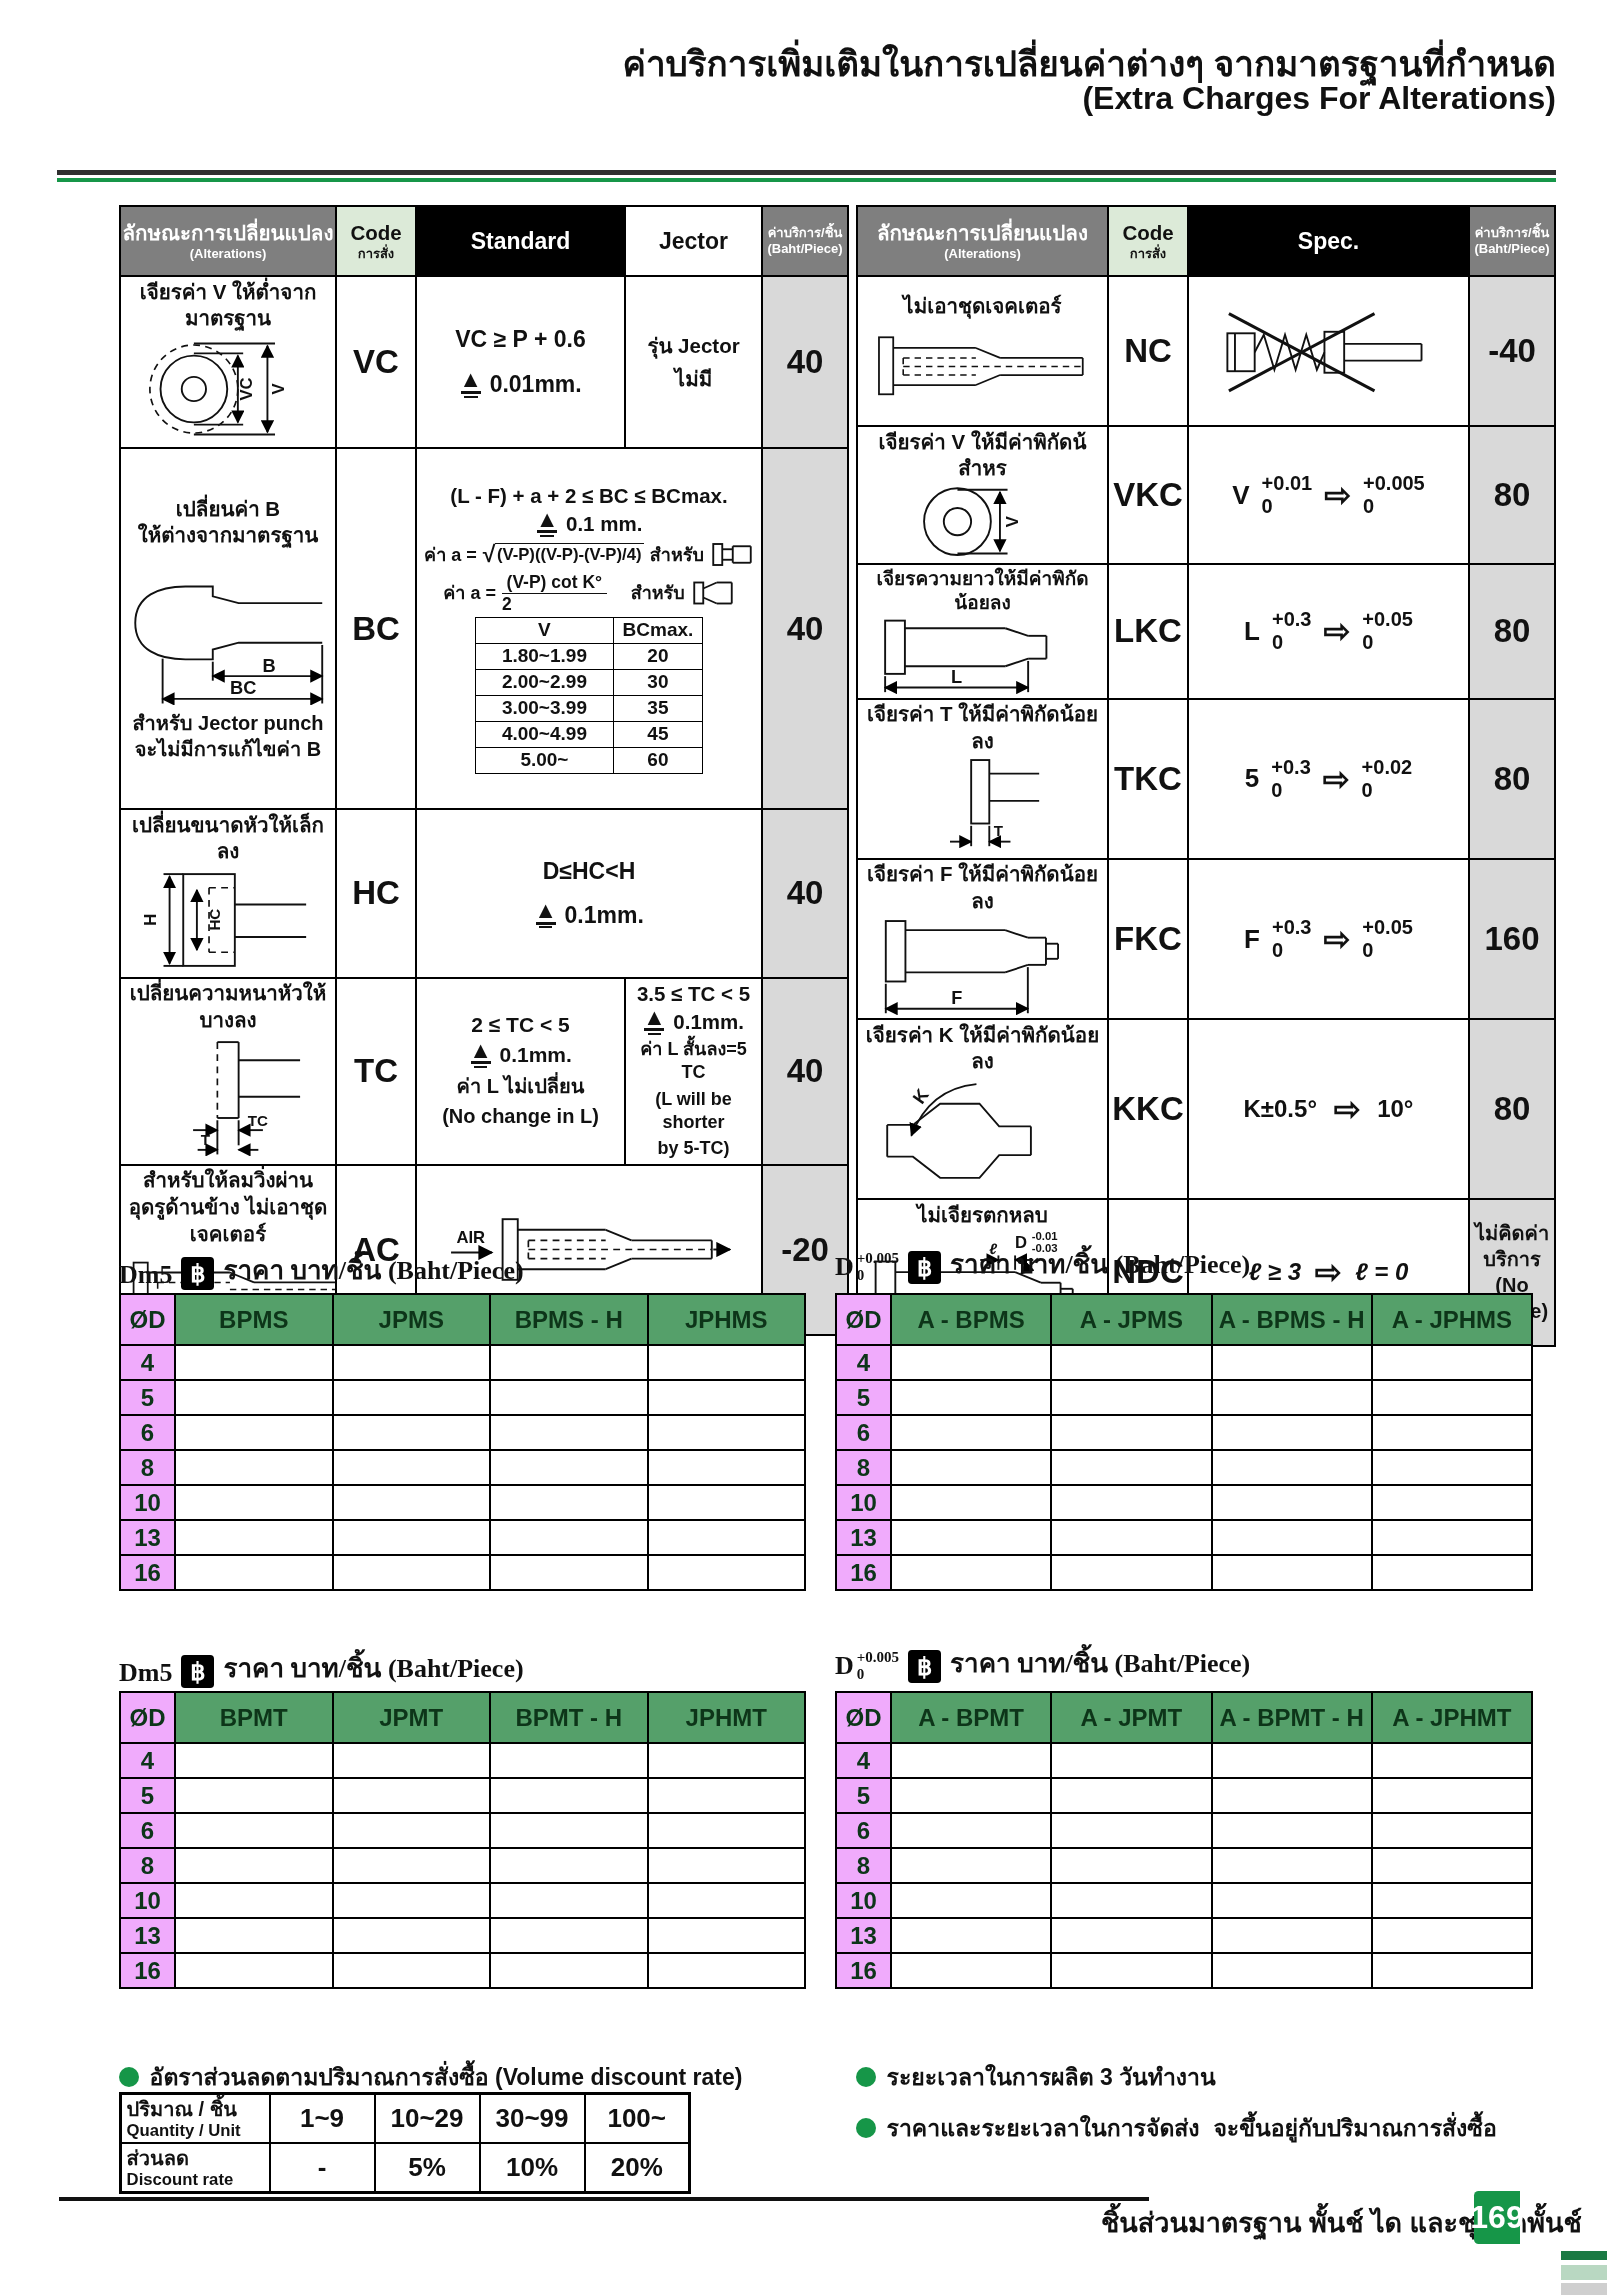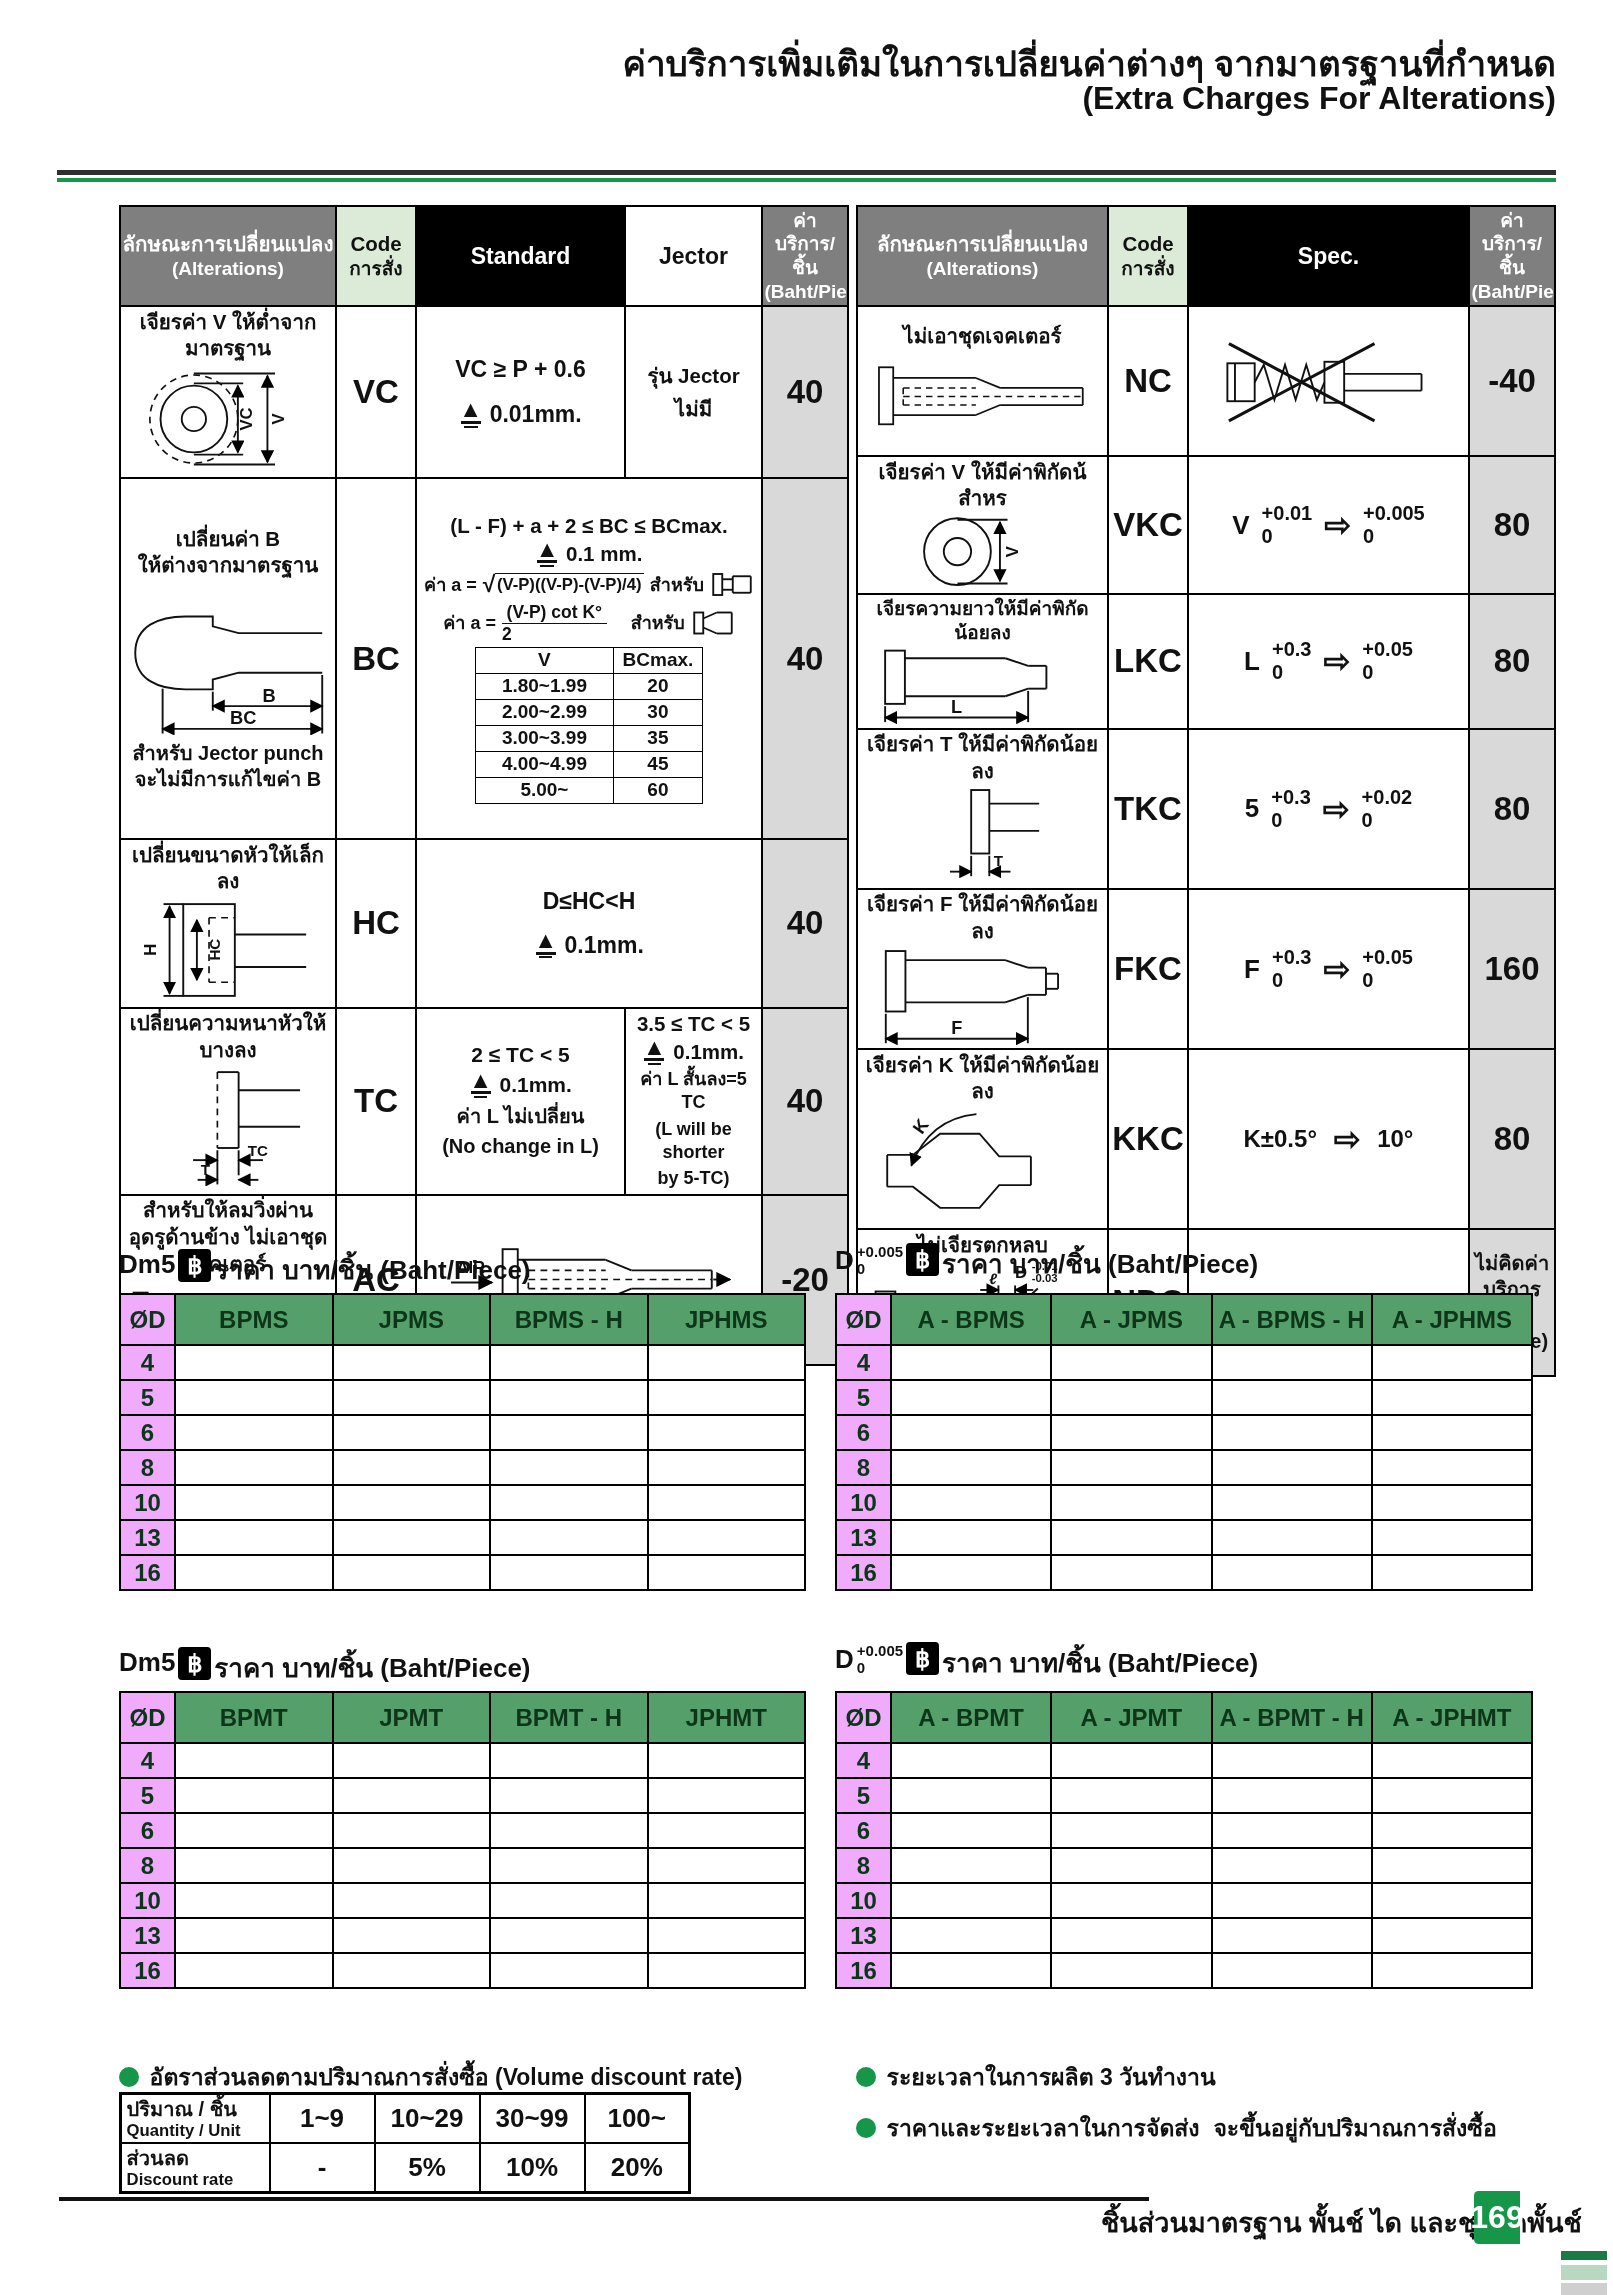--- a/index.html
+++ b/index.html
@@ -12,21 +12,21 @@
   .rule-dark{position:absolute;left:57px;top:170px;width:1499px;height:4.6px;background:#2f2f2f;}
   .rule-green{position:absolute;left:57px;top:178px;width:1499px;height:3.8px;background:#169648;}
   
   table.mt{border-collapse:collapse;table-layout:fixed;background:#fff;}
   table.mt td{border:2.3px solid #000;padding:1.5px;text-align:center;vertical-align:middle;overflow:hidden;}
   .hgray{background:#7f7f7f;color:#fff;}
   .hgreen{background:#000000;color:#fff;}
   .hpale{background:#dcead8;color:#111;}
   .hwhite{background:#fff;color:#111;}
   .hl1{font-size:20.5px;font-weight:bold;line-height:1.25;}
-  .hl2{font-size:19px;font-weight:bold;line-height:1.25;}
+  .hl2{font-size:13px;font-weight:bold;line-height:1.25;}
   .codecell{font-size:33px;font-weight:bold;}
   .pricecell{background:#d9d9d9;font-size:33px;font-weight:bold;}
   .pricecell.small{font-size:20px;line-height:1.3;}
   .altlabel{font-size:20.5px;font-weight:bold;line-height:1.3;}
   .altnote{font-size:20px;font-weight:bold;line-height:1.3;}
   .stdline{font-size:23px;font-weight:bold;}
   .jline{font-size:20.5px;font-weight:bold;}
   .flexcol{display:flex;flex-direction:column;align-items:center;justify-content:space-evenly;height:100%;}
   .steprow{display:inline-flex;align-items:center;gap:7.6px;font-size:23px;font-weight:bold;}
   .steparrow{display:inline-flex;flex-direction:column;align-items:center;line-height:0.75;}
@@ -42,21 +42,21 @@
   .frow{display:flex;align-items:center;gap:6px;font-size:18px;font-weight:bold;}
   .sqrt{display:inline-flex;align-items:flex-start;}
   .sqrt .sign{font-size:23px;line-height:1;}
   .sqrt .rad{border-top:1.9px solid #111;padding:0.8px 2.3px 0 1.5px;font-size:16.7px;}
   .frac{display:inline-flex;flex-direction:column;align-items:flex-start;line-height:1.15;font-size:17.5px;}
   .frac .num{border-bottom:1.9px solid #111;padding:0 4.6px 0.8px;}
   
   table.mini{border-collapse:collapse;table-layout:fixed;margin:0 auto;}
   table.mini td{border:1.9px solid #000;font-size:19px;font-weight:bold;padding:1.5px 6px;text-align:center;}
   
-  .pttitle{display:flex;align-items:flex-start;gap:3px;font-size:26px;font-weight:bold;white-space:nowrap;}
+  .pttitle{display:flex;align-items:flex-end;gap:9px;font-size:26px;font-weight:bold;white-space:nowrap;font-family:Liberation Serif, serif;}
   .bahtbox{display:inline-flex;align-items:center;justify-content:center;width:33px;height:33px;background:#000;color:#fff;
            font-size:24px;font-weight:bold;border-radius:3.8px;}
   .dstk{display:inline-flex;align-items:center;gap:3px;font-weight:bold;}
   .dstk .base{font-size:26px;}
   .dstk .stk{font-size:15px;}
   table.pt{border-collapse:collapse;table-layout:fixed;}
   table.pt td{border:2.3px solid #000;text-align:center;vertical-align:middle;padding:0;}
   td.pth{background:#55a06a;color:#0d3519;font-size:24px;font-weight:bold;height:49px;}
   td.ptr{background:#f0abfc;color:#0d3519;font-size:24px;font-weight:bold;height:33px;}
   td.ptc{background:#fff;height:33px;}

